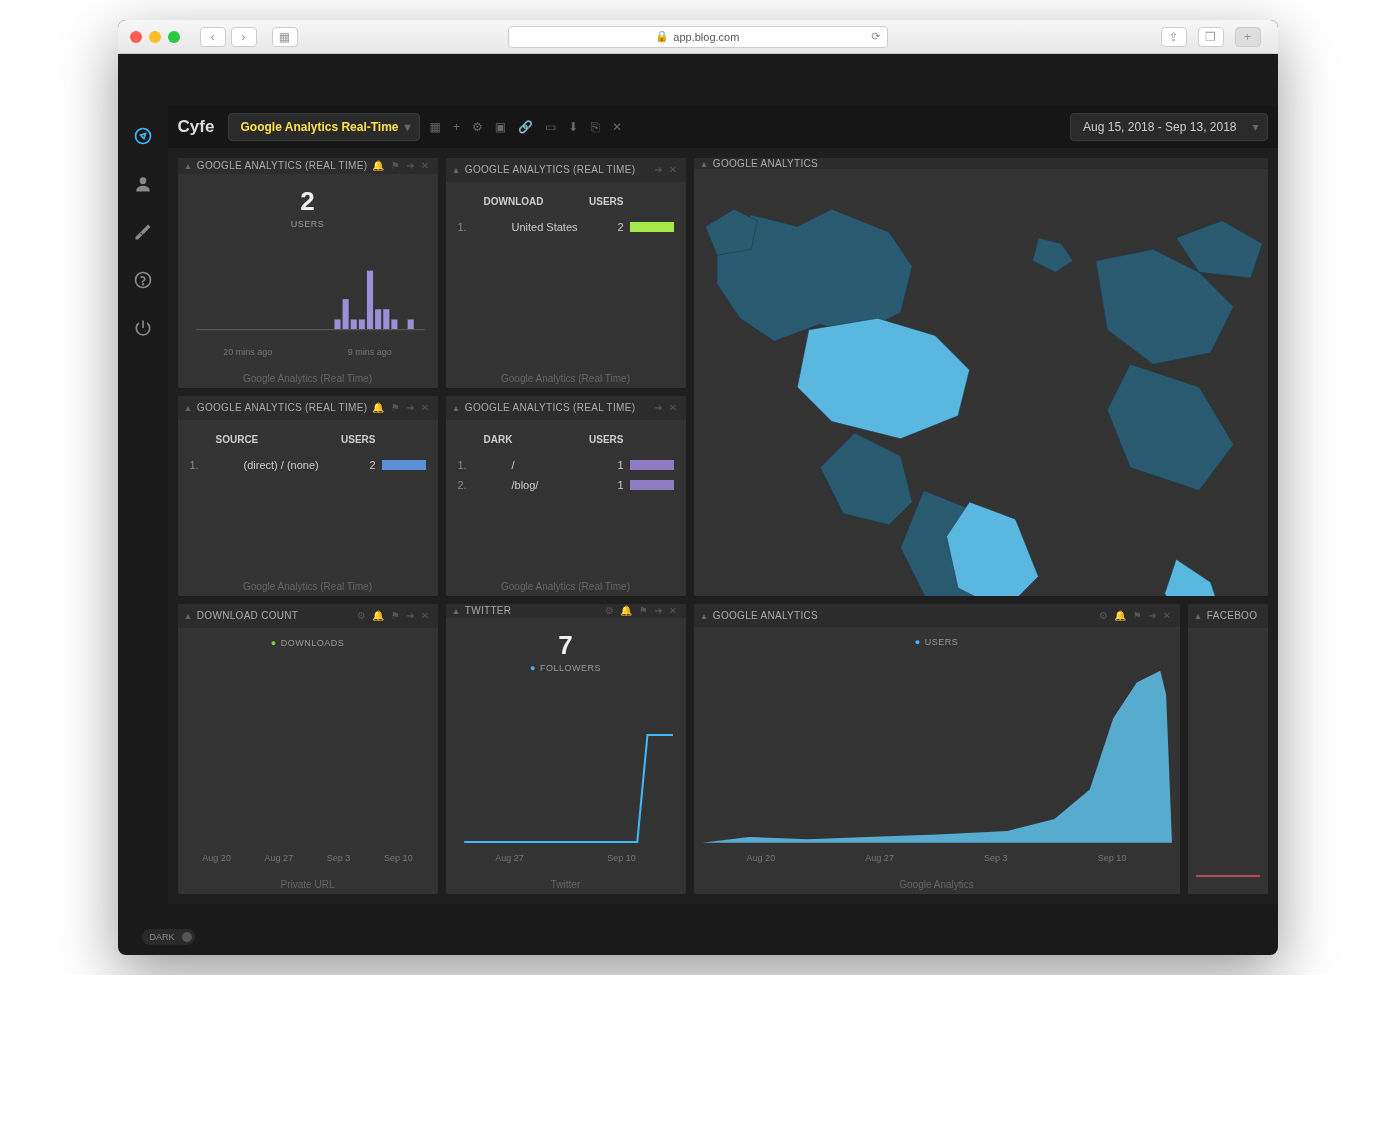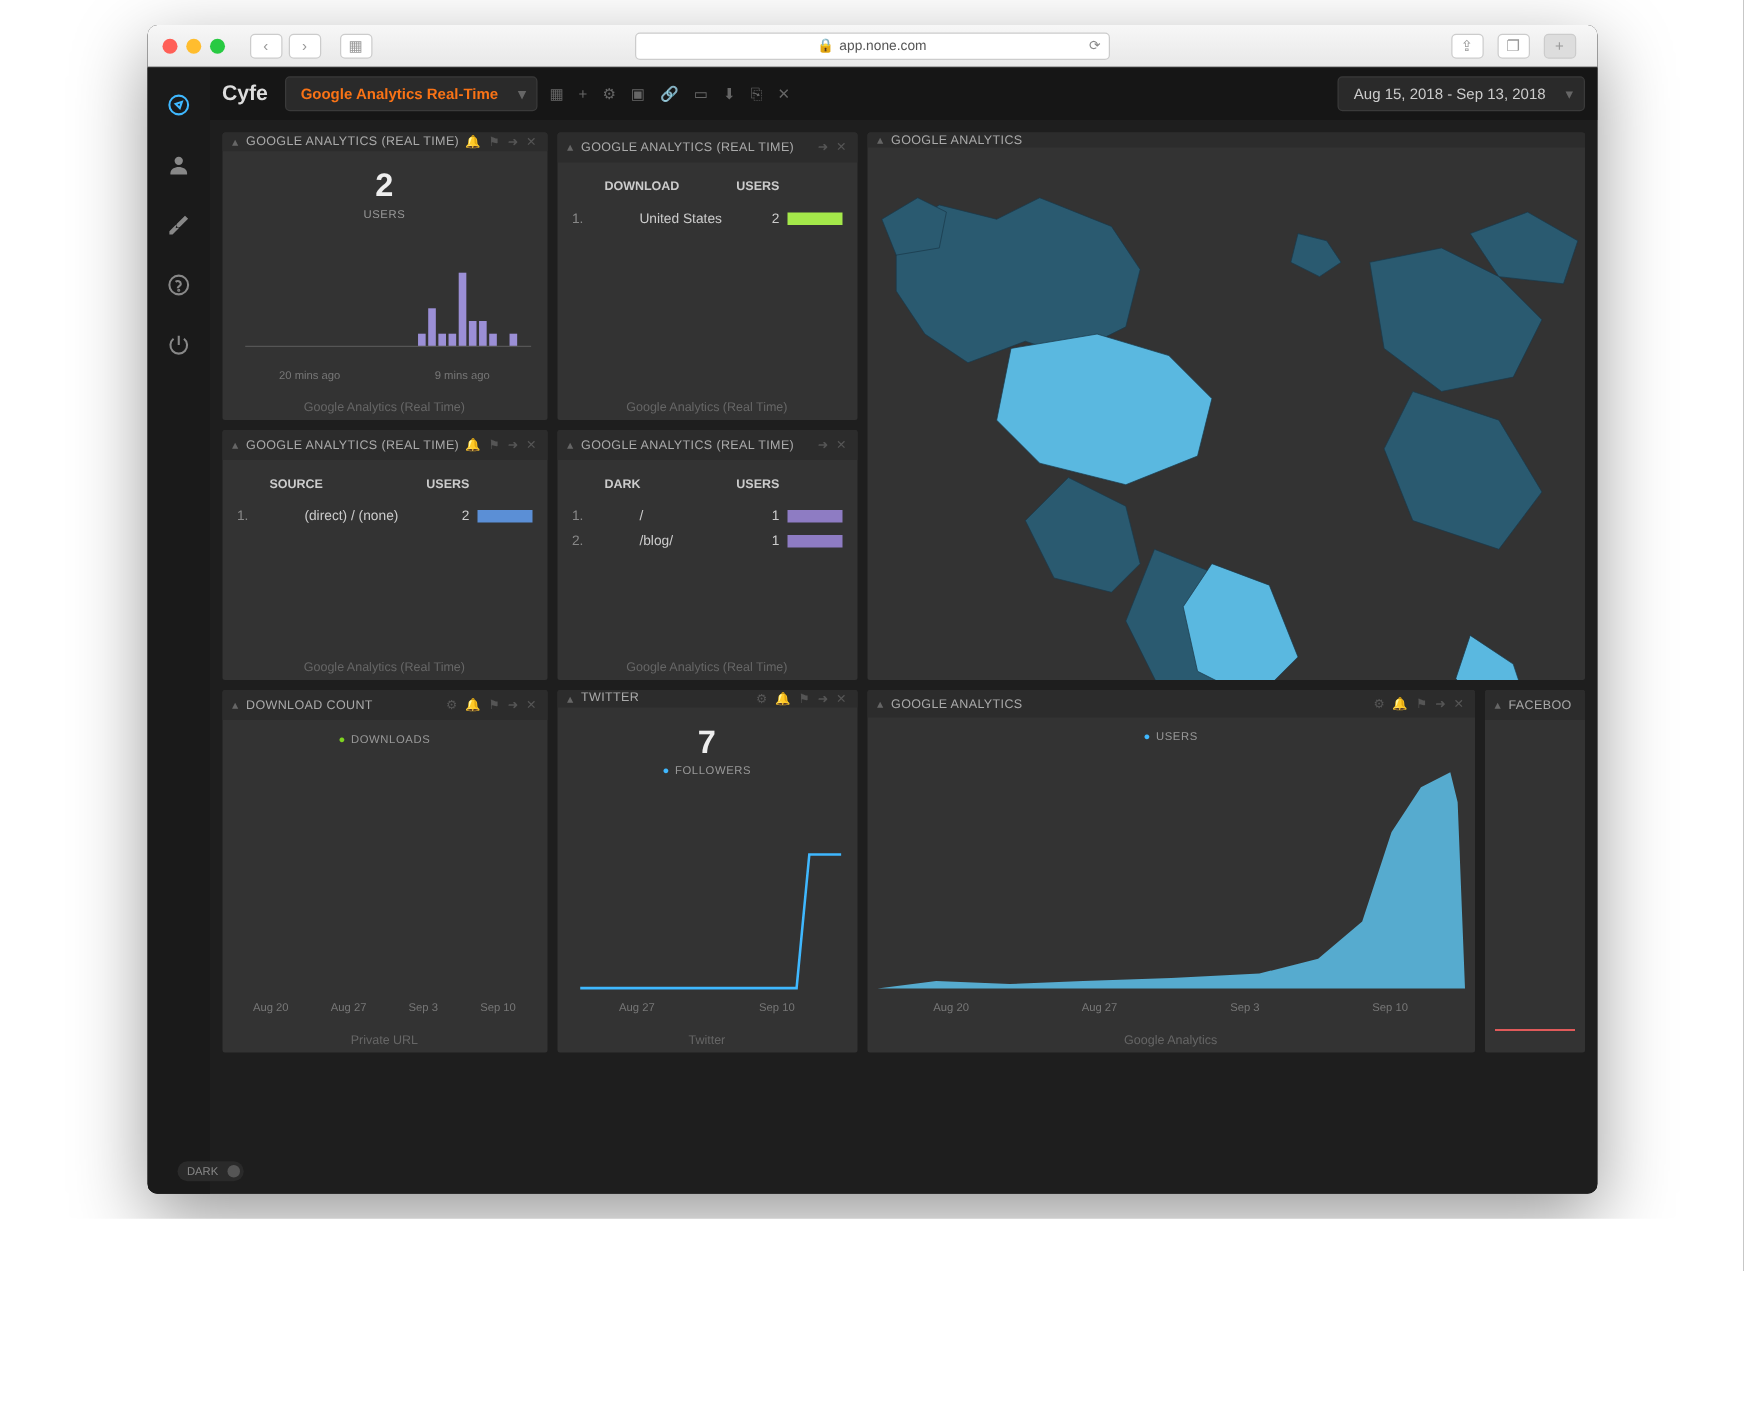--- a/index.html
+++ b/index.html
@@ -14,22 +14,22 @@
 .addr { position:absolute; left:50%; transform:translateX(-50%); width:380px; height:22px; background:#fff; border:1px solid #ccc; border-radius:4px; display:flex; align-items:center; justify-content:center; font-size:11px; color:#555; }
 .addr .lock{color:#666;margin-right:4px;}
 .addr .reload{position:absolute;right:6px;color:#888;}
 .mac-right { position:absolute; right:12px; display:flex; gap:6px; }
 .app { flex:1; display:flex; background:#1e1e1e; }
 .sidebar { width:50px; background:#1a1a1a; display:flex; flex-direction:column; align-items:center; padding-top:20px; gap:28px; }
 .sidebar-icon { width:20px; height:20px; color:#888; cursor:pointer; }
 .sidebar-icon.active{color:#3fb8ff;}
 .main { flex:1; display:flex; flex-direction:column; }
 .topbar { height:42px; background:#161616; display:flex; align-items:center; padding:0 10px; gap:10px; }
-.app-wrap { position:relative; flex:1; display:flex; }
-.dash-select { background:#2a2a2a; border:1px solid #3a3a3a; color:#f97316; font-size:12px; font-weight:bold; padding:6px 30px 6px 12px; border-radius:4px; position:relative; cursor:pointer;}
+.app-wrap { position:relative; flex:1; display:flex;align-items:center; }
+.dash-select { background:#2a2a2a; border:1px solid #3a3a3a; color:#fde047; font-size:12px; font-weight:bold; padding:6px 20px 6px 12px; border-radius:4px; position:relative; cursor:pointer;}
 .dash-select::after{content:'▾';position:absolute;right:8px;color:#666;}
 .tool-icons { display:flex; gap:12px; color:#666; font-size:12px; }
 .tool-icons span{cursor:pointer;}
 .date-range { margin-left:auto; background:#2a2a2a; border:1px solid #3a3a3a; color:#ccc; font-size:12px; padding:6px 30px 6px 12px; border-radius:4px; position:relative; cursor:pointer;}
 .date-range::after{content:'▾';position:absolute;right:8px;color:#666;}
 .grid { flex:1; padding:10px; display:grid; grid-template-columns:260px 240px 1fr 80px; grid-template-rows:230px 200px 290px; gap:8px; overflow:hidden; }
 .widget { background:#333; border-radius:2px; display:flex; flex-direction:column; overflow:hidden; }
 .widget-head { height:24px; background:#2c2c2c; display:flex; align-items:center; padding:0 8px; font-size:10px; color:#aaa; letter-spacing:0.3px; }
 .widget-head .caret{color:#666;margin-right:6px;cursor:pointer;}
 .widget-head .actions{margin-left:auto;display:flex;gap:6px;color:#555;}
@@ -65,21 +65,21 @@
       <div class="dot y"></div>
       <div class="dot g"></div>
     </div>
     <div class="nav-btns">
       <div class="nav-btn">‹</div>
       <div class="nav-btn">›</div>
       <div class="nav-btn" style="margin-left:10px;">▦</div>
     </div>
     <div class="addr">
       <span class="lock">🔒</span>
-      <span>app.none.com</span>
+      <span>app.blog.com</span>
       <span class="reload">⟳</span>
     </div>
     <div class="mac-right">
       <div class="nav-btn">⇪</div>
       <div class="nav-btn">❐</div>
       <div class="nav-btn" style="background:#ddd;">+</div>
     </div>
   </div>
 
   <div class="app-wrap">

